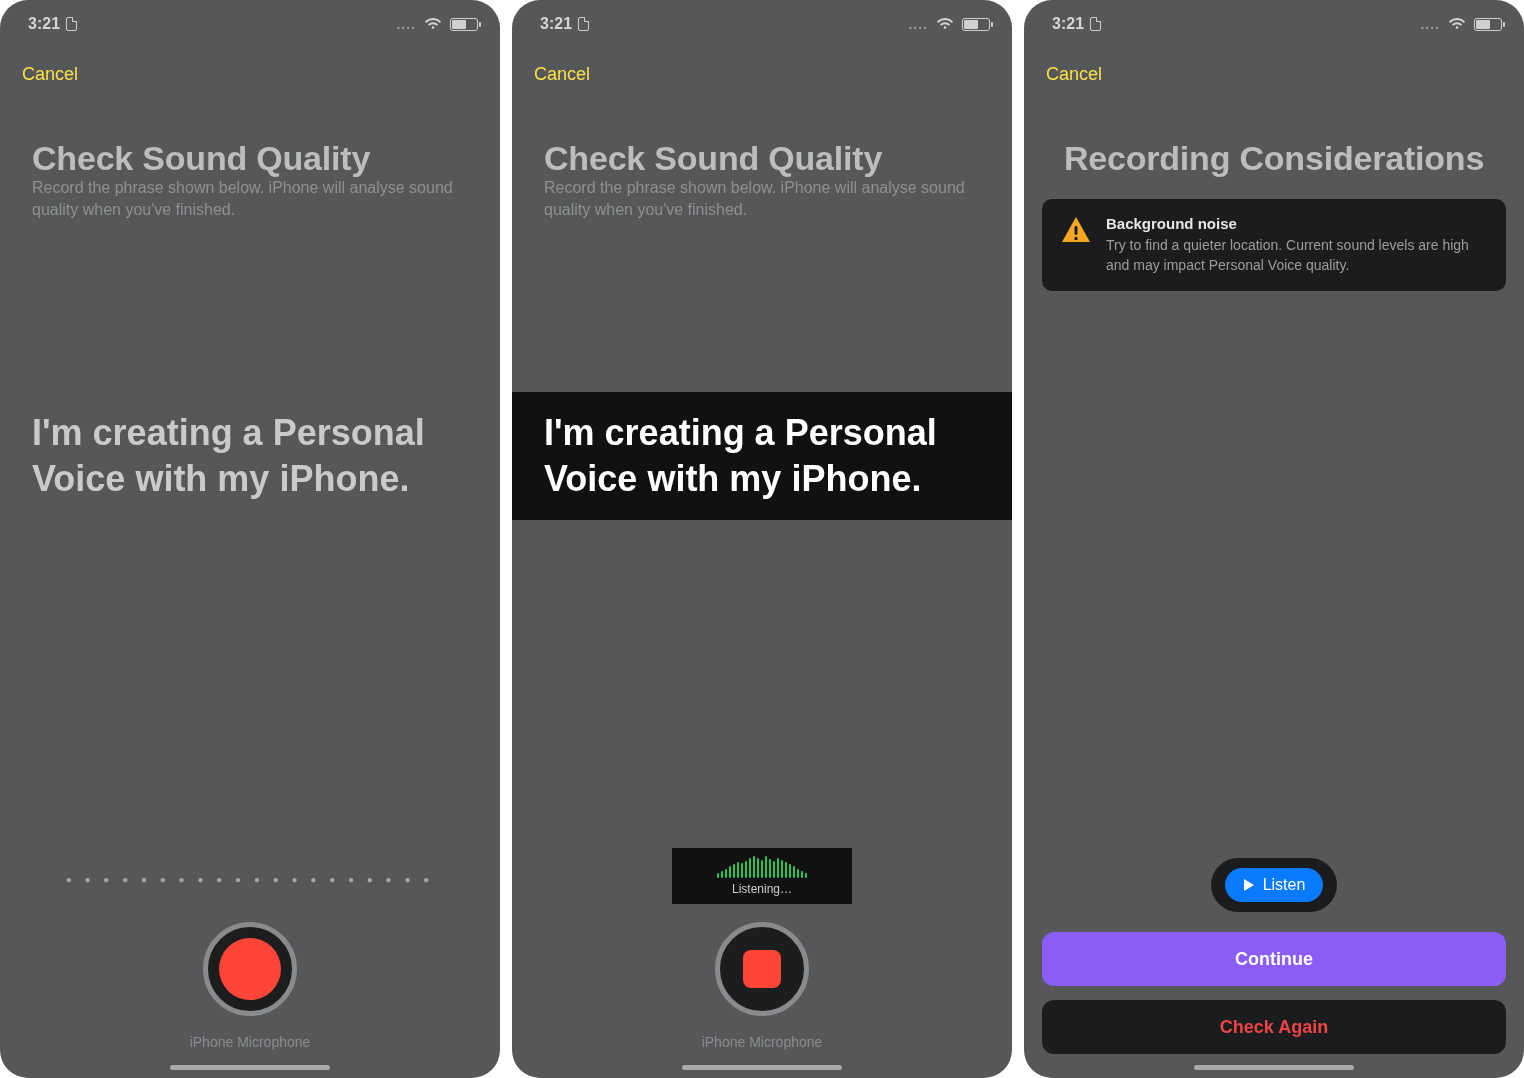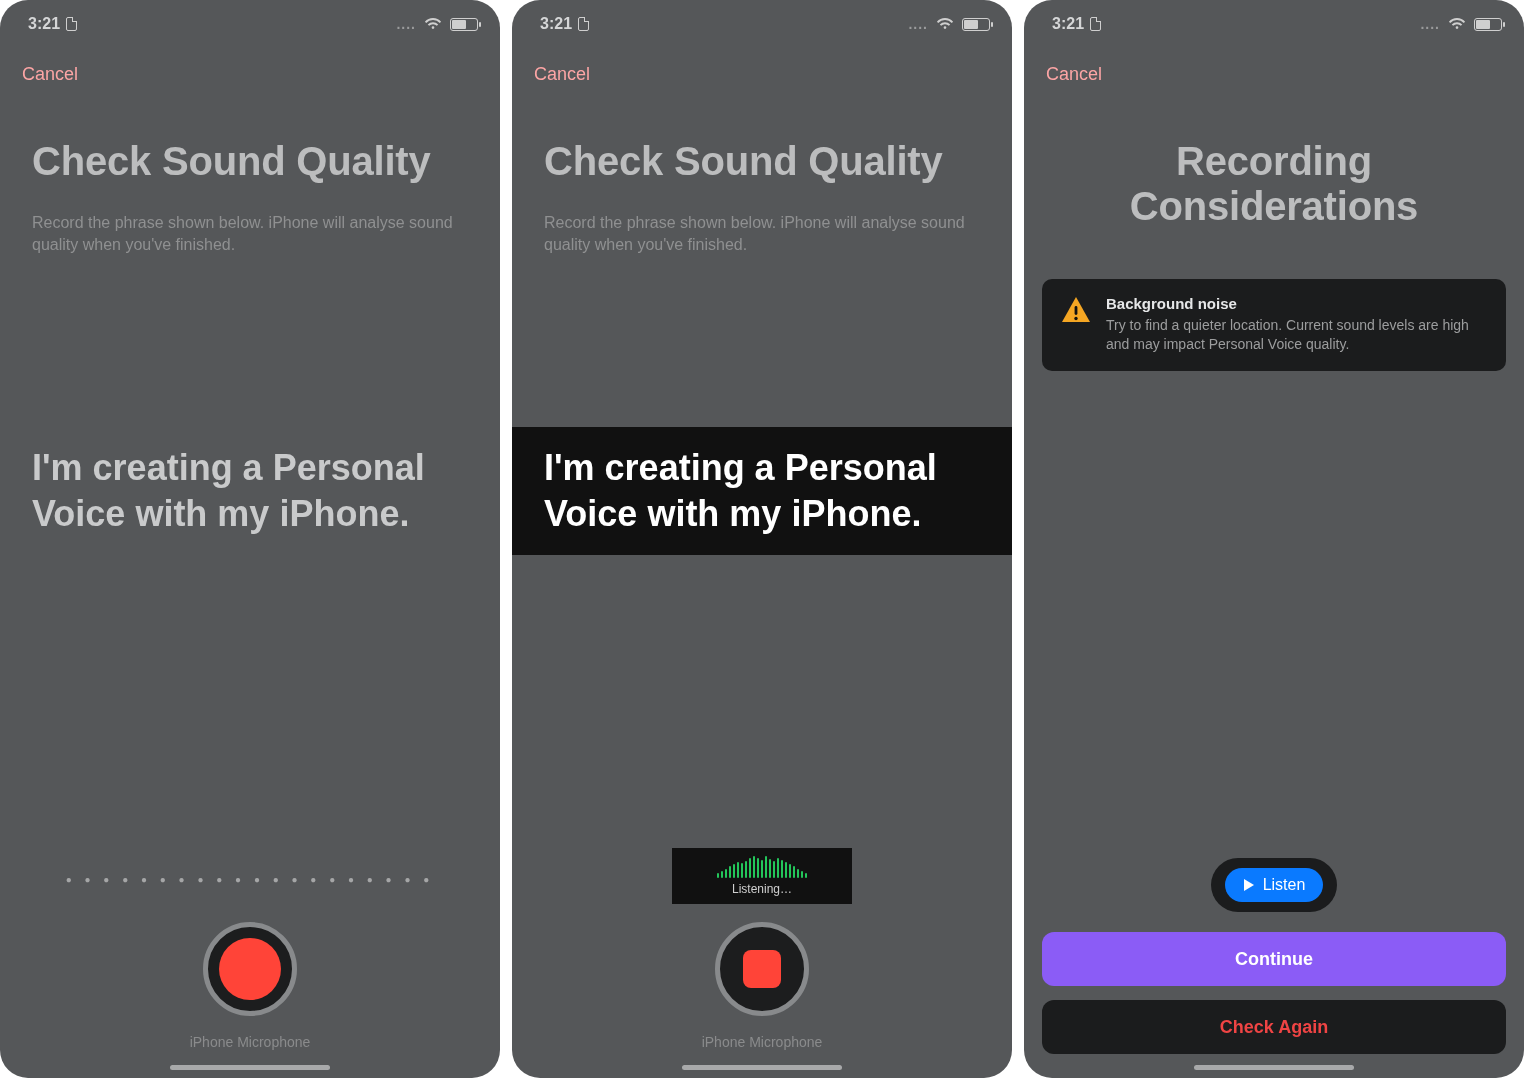--- a/index.html
+++ b/index.html
@@ -47,33 +47,33 @@
   .battery .fill{ position:absolute; left:1px; top:1px; bottom:1px; width:55%; background:#cfcfcf; border-radius:1px;}
   .clockrow { display:flex; align-items:center; gap:6px;}
   .simcard{
     width:11px; height:14px; border:1.4px solid #cfcfcf; border-radius:2px; position:relative;
   }
   .simcard::before{ content:""; position:absolute; right:-1px; top:-1px; width:4px; height:4px; background:#555759; border-bottom:1.4px solid #cfcfcf; border-left:1.4px solid #cfcfcf;}
   .navbar {
     padding: 16px 22px 6px;
   }
   .cancel {
-    color: #fca5a5;
+    color: #fde047;
     font-size: 18px;
     font-weight: 400;
     background:none;border:none;cursor:pointer;
   }
   .content { flex:1; display:flex; flex-direction:column; padding: 0; }
   .header-block { padding: 48px 32px 0; }
   .title {
     color: #bcbdbe;
-    font-size: 40px;
+    font-size: 34px;
     font-weight: 700;
     letter-spacing: -0.2px;
-    margin-bottom: 28px;
+    margin-bottom: 0;
     line-height: 1.12;
   }
   .subtitle {
     color: #8f9091;
     font-size: 16px;
     line-height: 1.4;
   }
   .phrase-wrap{
     margin-top: 170px;
     padding: 18px 32px;

